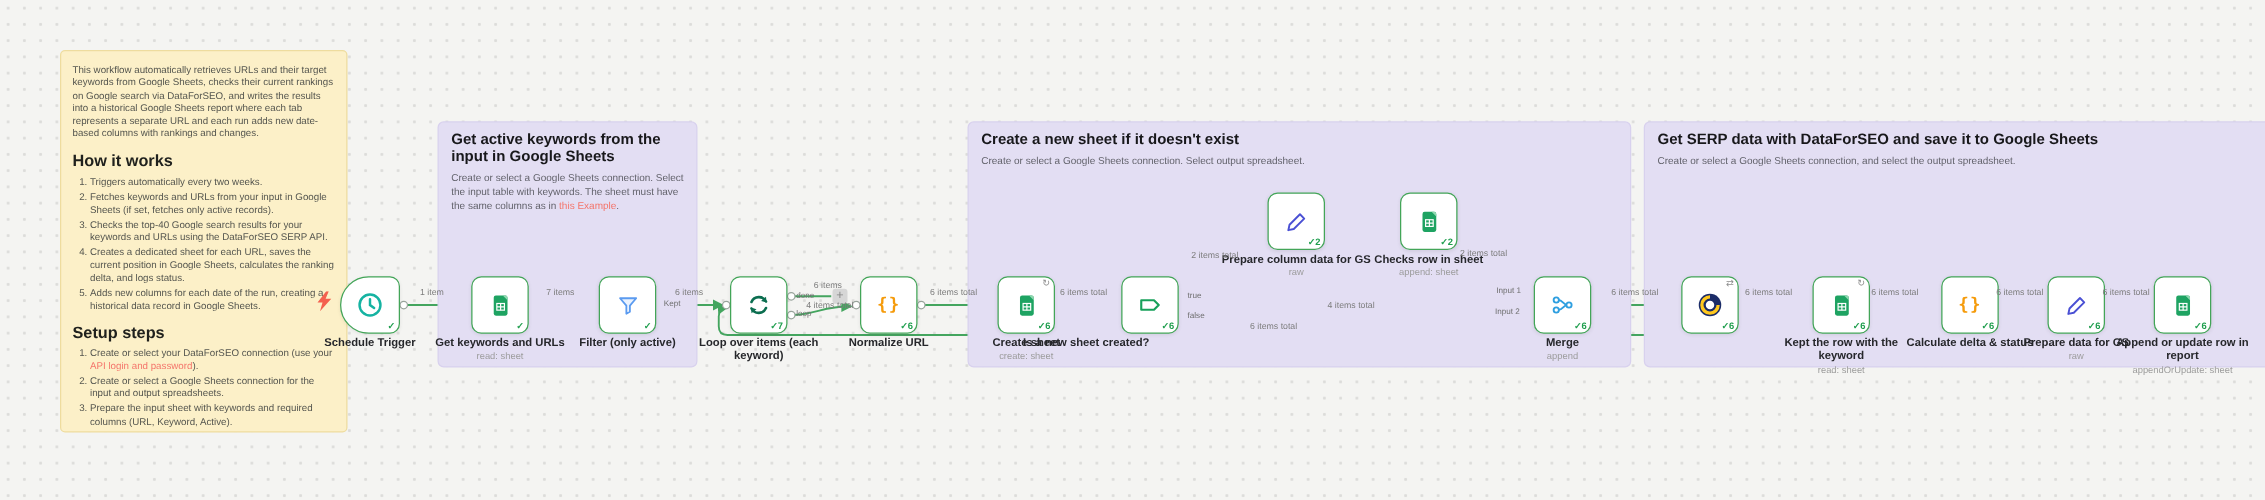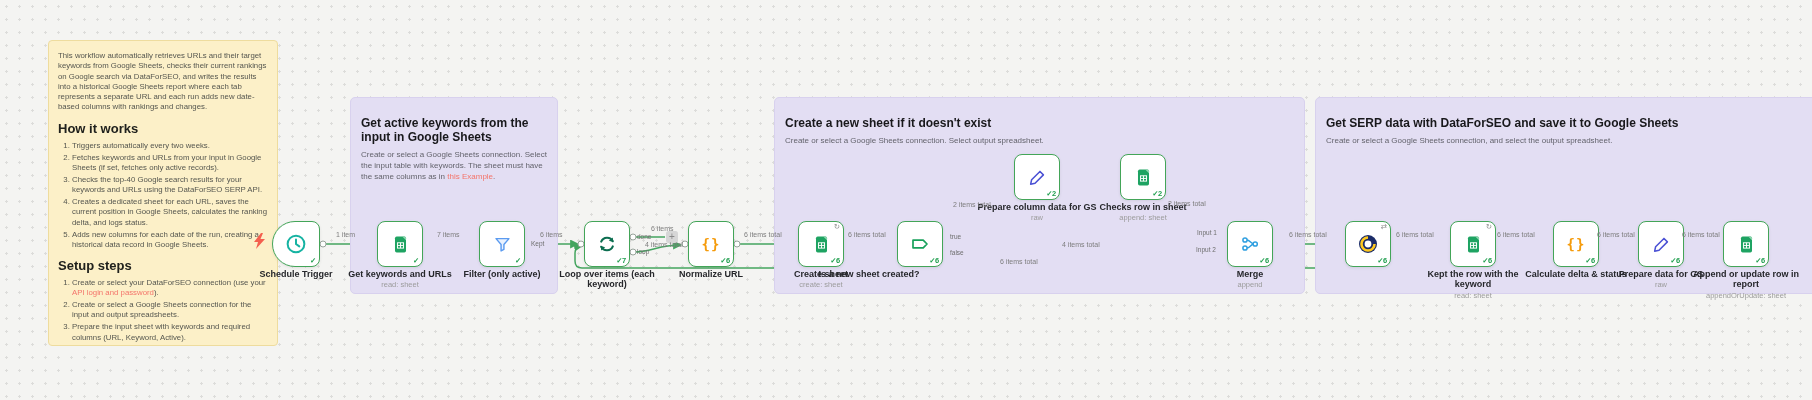--- a/index.html
+++ b/index.html
@@ -9,21 +9,21 @@
     background-size:13px 13px;}
   
   .sticky{position:absolute;left:14px;top:40px;width:230px;height:306px;box-sizing:border-box;
     background:#fcf0c8;border:1px solid #eedc9e;border-radius:4px;padding:10px 9px;overflow:hidden;margin-left:34px;}
   .sticky p{margin:0 0 6px;font-size:7.8px;line-height:1.32;color:#55564f;}
   .sticky h2{margin:8px 0 5px;font-size:13px;color:#20211d;}
   .sticky ol{margin:0 0 4px;padding-left:14px;font-size:7.8px;line-height:1.3;color:#55564f;}
   .sticky li{margin-bottom:2px;}
   .lnk{color:#f4756b;}
   
-  .group{position:absolute;box-sizing:border-box;background:#e3def3;border:1px solid #d8d1ee;border-radius:5px;padding:19px 10px;}
+  .group{position:absolute;box-sizing:border-box;background:#e3def3;border:1px solid #d8d1ee;border-radius:5px;padding:7px 10px;}
   .gtitle{font-size:12px;font-weight:bold;color:#18181b;line-height:1.15;margin-bottom:4px;max-width:420px;}
   .gdesc{font-size:8px;color:#63636c;line-height:1.4;}
   
   .node{position:absolute;height:46px;width:46px;box-sizing:border-box;background:#fff;
     border:1.8px solid #43a558;border-radius:8px;display:flex;align-items:center;justify-content:center;
     box-shadow:0 1px 3px rgba(60,60,60,.10);}
   .node.trigger{border-radius:23px 8px 8px 23px;}
   .nicon{display:flex;align-items:center;justify-content:center;}
   .braces{color:#f59b0b;font-weight:bold;font-size:14px;letter-spacing:1px;font-family:"DejaVu Sans Mono",monospace;}
   .badge{position:absolute;right:3px;bottom:1px;font-size:7.5px;font-weight:bold;color:#1f9e4e;letter-spacing:-.3px;}

